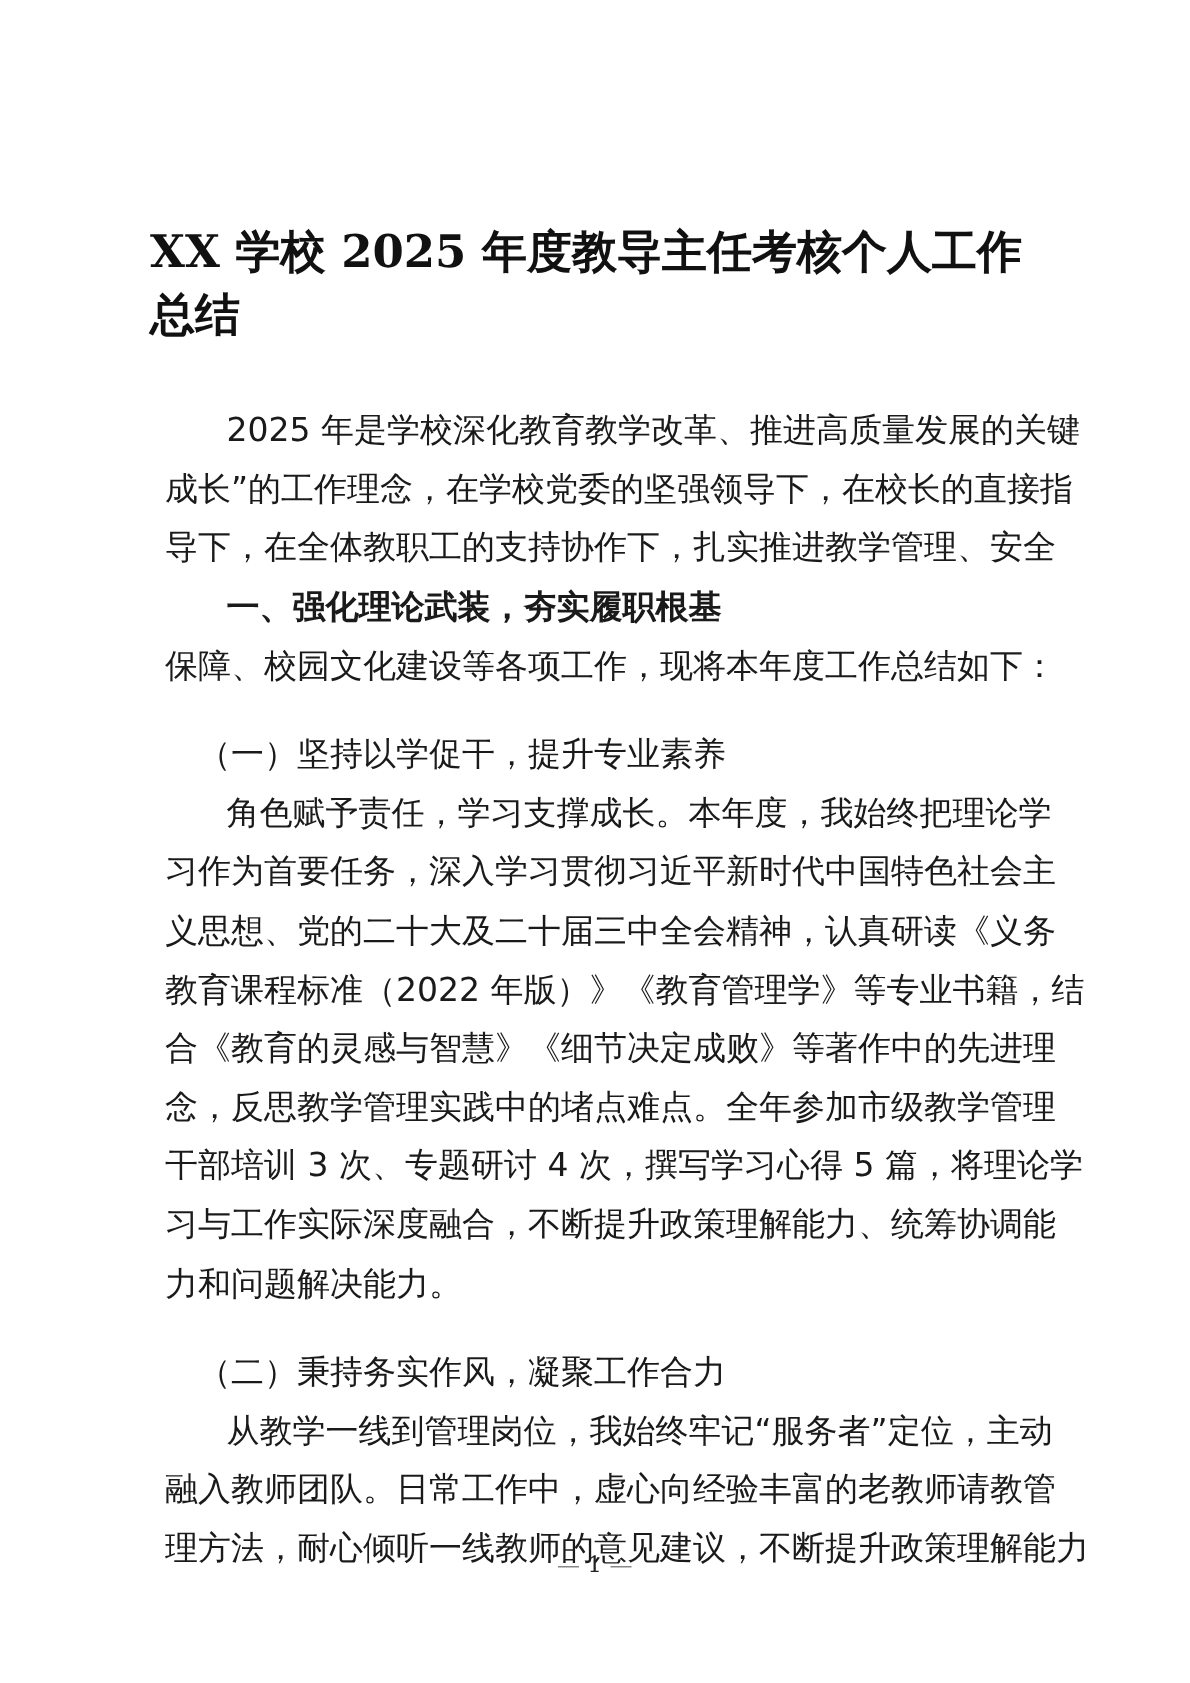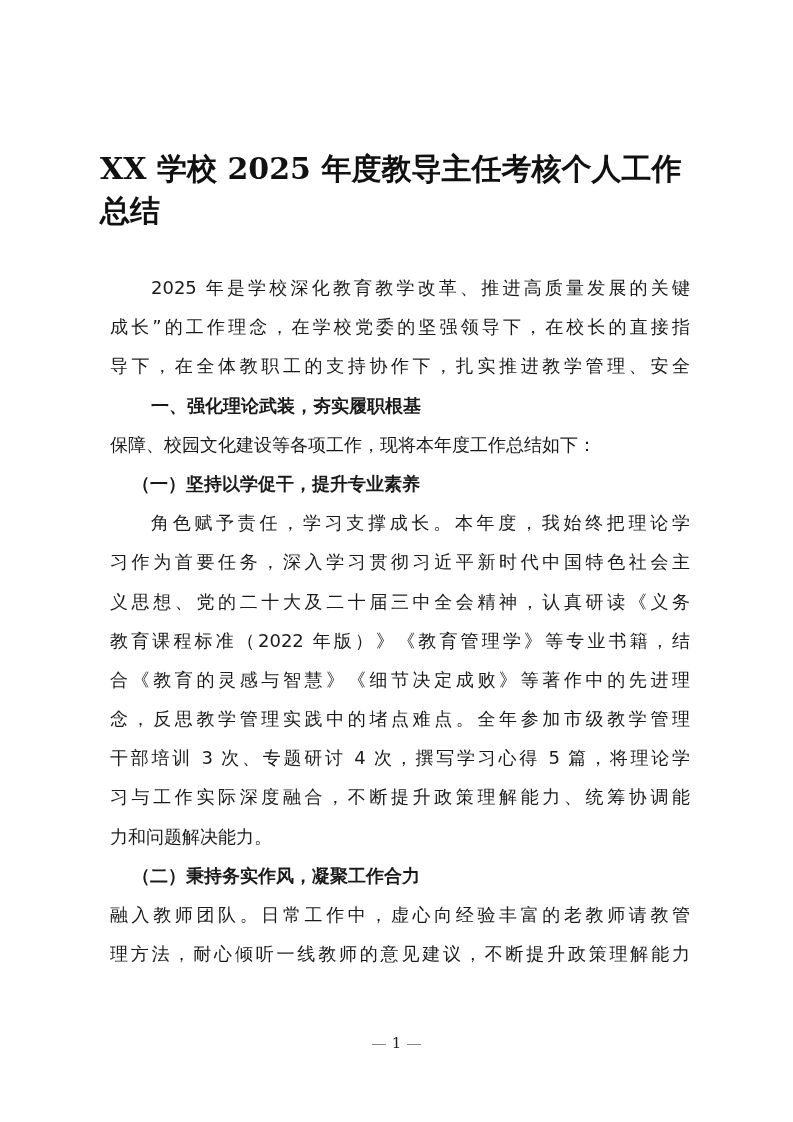--- a/index.html
+++ b/index.html
@@ -6,30 +6,30 @@
   body { width: 793px; height: 1122px; position: relative; overflow: hidden; }
   .page { position: absolute; left: 0; top: 0; width: 793px; height: 1122px; background: #fff; }
   .title {
     position: absolute; left: 100px; width: 593px; top: 148px;
     font-family: "DejaVu Serif", serif; font-weight: bold;
     font-size: 30px; line-height: 42px; color: #111;
     letter-spacing: 0px;
   }
   .body {
     position: absolute; left: 110px; width: 580px; top: 268px;
-    font-family: "DejaVu Sans", sans-serif; font-size: 18px; color: #1a1a1a;
+    font-family: "DejaVu Sans", sans-serif; font-size: 22px; color: #1a1a1a;
   }
   .line {
     height: 39.2px; line-height: 39.2px; white-space: nowrap;
     text-align: justify; text-align-last: justify;
   }
   .line.last { text-align-last: left; }
   .indent { padding-left: 41px; }
   .h1 { font-weight: bold; text-align-last: left; padding-left: 41px; }
-  .h2 { font-weight: bold; text-align-last: left; padding-left: 22px; }
+  .h2 { font-weight: normal; text-align-last: left; padding-left: 22px; margin-top: 20px; }
   .footer {
     position: absolute; left: 0; width: 793px; top: 1034px; text-align: center;
     font-family: "DejaVu Serif", serif; font-size: 15px; color: #222;
   }
   .footer .dash { display: inline-block; width: 14px; height: 1px; background: #888; vertical-align: middle; margin: 0 6px; }
 </style>
 </head>
 <body>
 
 <div class="page">
@@ -48,20 +48,21 @@
       <div class="line indent">角色赋予责任，学习支撑成长。本年度，我始终把理论学</div>
       <div class="line">习作为首要任务，深入学习贯彻习近平新时代中国特色社会主</div>
       <div class="line">义思想、党的二十大及二十届三中全会精神，认真研读《义务</div>
       <div class="line">教育课程标准（2022 年版）》《教育管理学》等专业书籍，结</div>
       <div class="line">合《教育的灵感与智慧》《细节决定成败》等著作中的先进理</div>
       <div class="line">念，反思教学管理实践中的堵点难点。全年参加市级教学管理</div>
       <div class="line">干部培训 3 次、专题研讨 4 次，撰写学习心得 5 篇，将理论学</div>
       <div class="line">习与工作实际深度融合，不断提升政策理解能力、统筹协调能</div>
       <div class="line last">力和问题解决能力。</div>
       <div class="line h2">（二）秉持务实作风，凝聚工作合力</div>
+      <div class="line indent">从教学一线到管理岗位，我始终牢记“服务者”定位，主动</div>
       <div class="line">融入教师团队。日常工作中，虚心向经验丰富的老教师请教管</div>
       <div class="line">理方法，耐心倾听一线教师的意见建议，不断提升政策理解能力</div>
     </div>
 
   <div class="footer">
     <span class="dash"></span><span>1</span><span class="dash"></span>
   </div>
 </div>
 
 </body></html>

